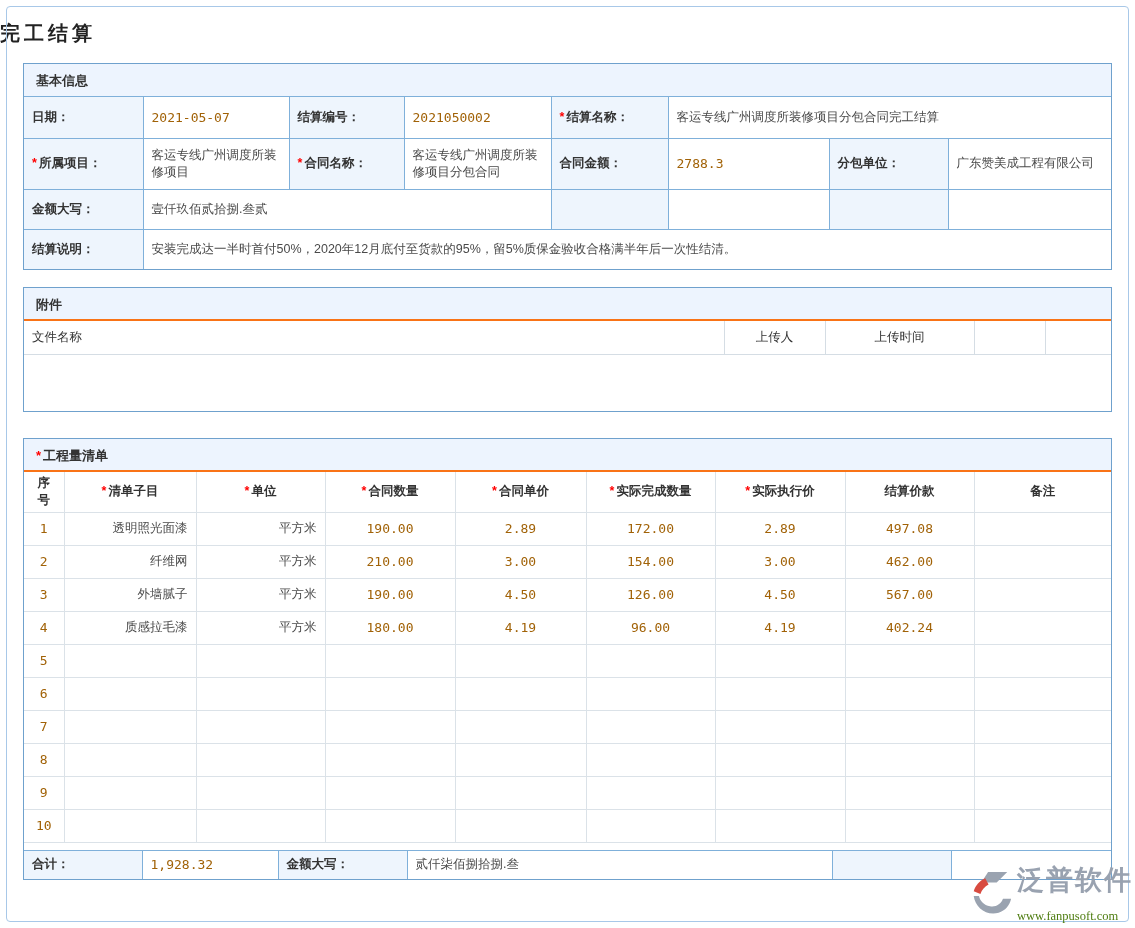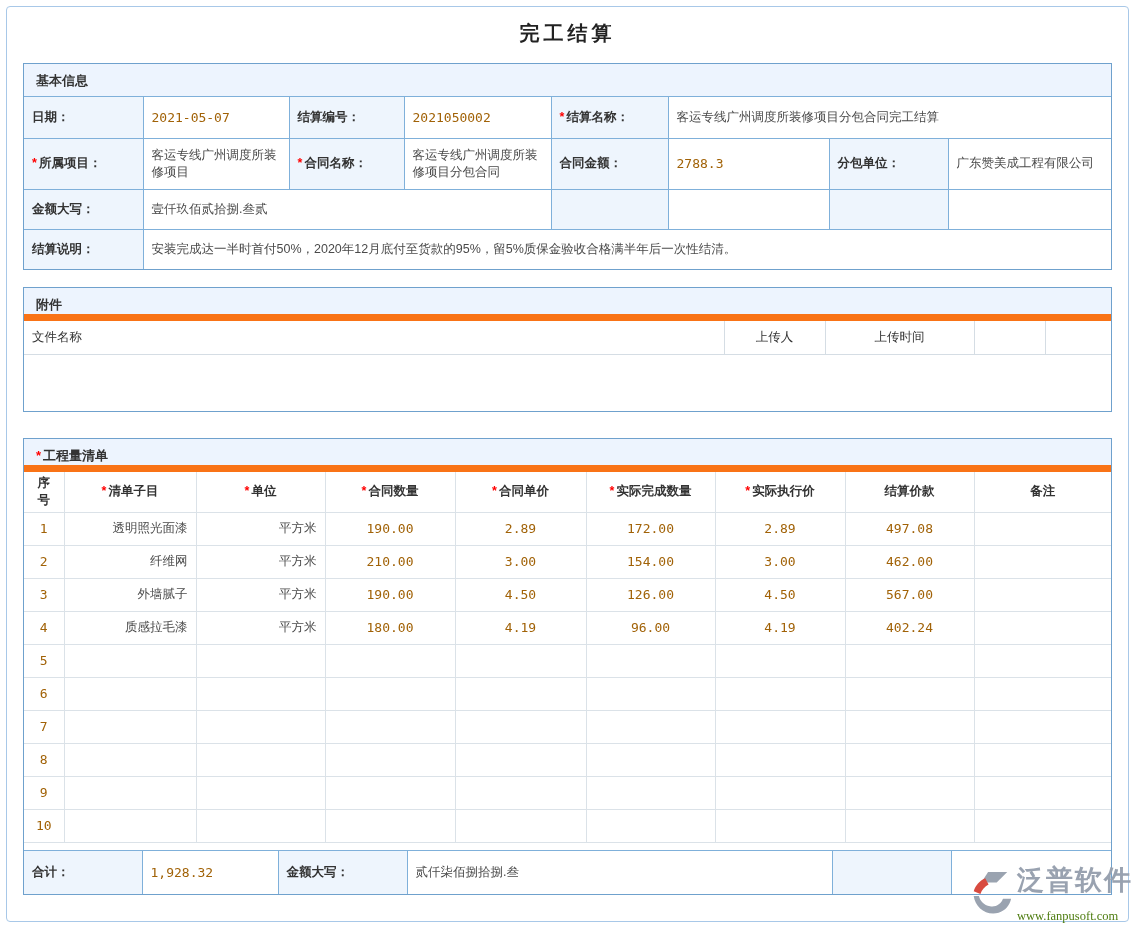--- a/index.html
+++ b/index.html
@@ -12,21 +12,21 @@
     overflow: hidden;
   }
   .page-border {
     position: absolute;
     inset: 6px;
     border: 1px solid #a8c8e8;
     border-radius: 4px;
     pointer-events: none;
   }
   .page-title {
-    text-align: center;
+    text-align: left;
     padding-top: 20px;
     font-family: "Liberation Serif", "DejaVu Serif", serif;
     font-size: 20px;
     font-weight: bold;
     color: #222;
     letter-spacing: 4px;
     height: 45px;
   }
   .content { margin: 0 23px; width: 1089px; }
 
@@ -40,21 +40,21 @@
   .section-header {
     background: #edf4fe;
     height: 33px;
     line-height: 33px;
     padding-left: 12px;
     font-size: 13px;
     color: #333;
     font-weight: bold;
     border-bottom: 1px solid #7fb0da;
   }
-  .sec2 .section-header, .sec3 .section-header { border-bottom: 7px solid #f97316; padding-left: 12px; }
+  .sec2 .section-header, .sec3 .section-header { border-bottom: 2px solid #f97316; padding-left: 12px; }
 
   table { border-collapse: collapse; table-layout: fixed; width: 100%; }
   td { font-size: 12.5px; color: #4a4a4a; padding: 3px 8px; overflow: hidden; }
 
   
   .basic-table td { border: 1px solid #7fb0da; }
   .basic-table tr td:first-child { border-left: none; }
   .basic-table tr td:last-child { border-right: none; }
   .basic-table tr:first-child td { border-top: none; }
   .basic-table tr:last-child td { border-bottom: none; }
@@ -89,21 +89,21 @@
   .items-table td {
     height: 33px;
     border-right: 1px solid #dbe2e8;
     border-bottom: 1px solid #dbe2e8;
     text-align: center;
   }
   .items-table td:last-child { border-right: none; }
   .items-table .head td { color: #333; font-weight: bold; height: 34px; }
   .items-table .ta-l { text-align: right; padding-left: 0; }
   .items-gap { height: 7px; }
-  .footer-table td { border: 1px solid #7fb0da; height: 44px; }
+  .footer-table td { border: 1px solid #7fb0da; height: 29px; }
   .footer-table td:first-child { border-left: none; }
   .footer-table td:last-child { border-right: none; }
   .footer-table tr td { border-bottom: none; }
 
   
   .watermark {
     position: absolute;
     right: 2px;
     bottom: 6px;
     display: flex;

